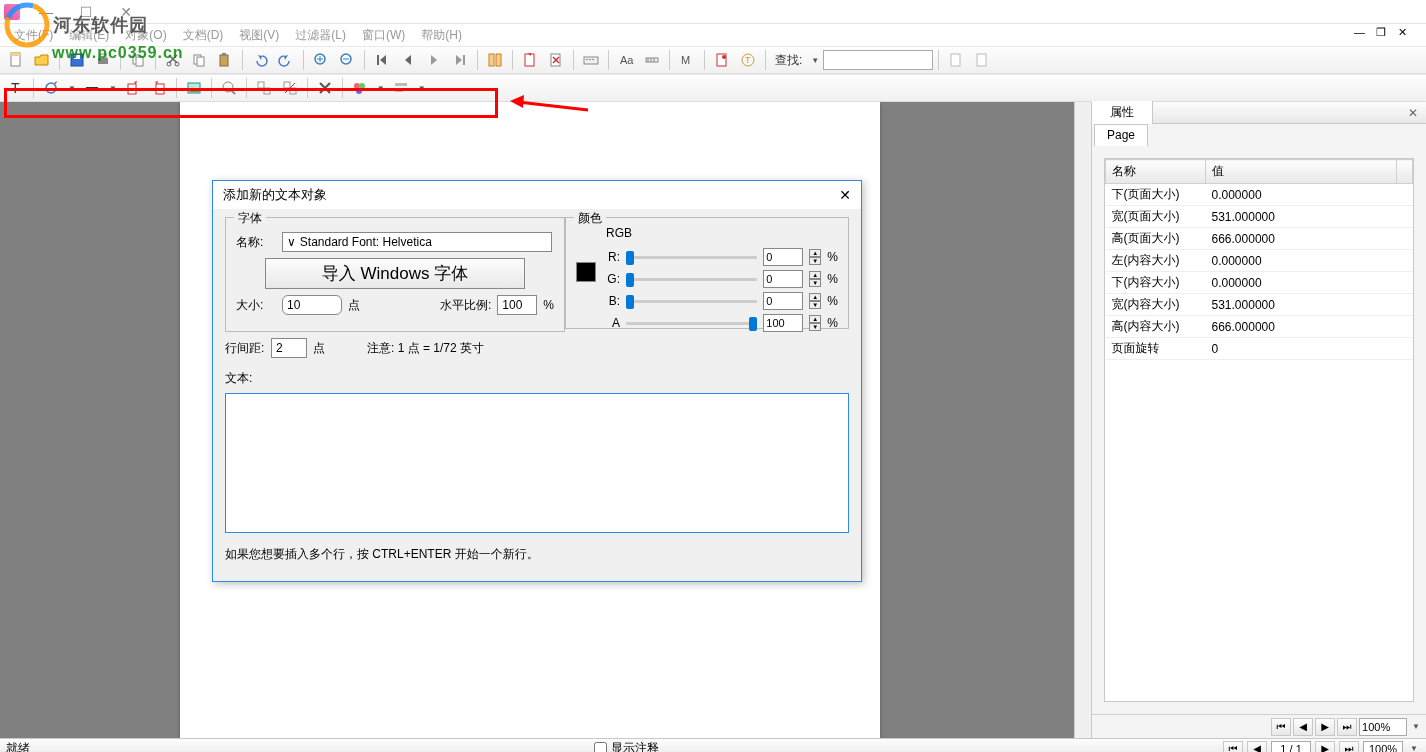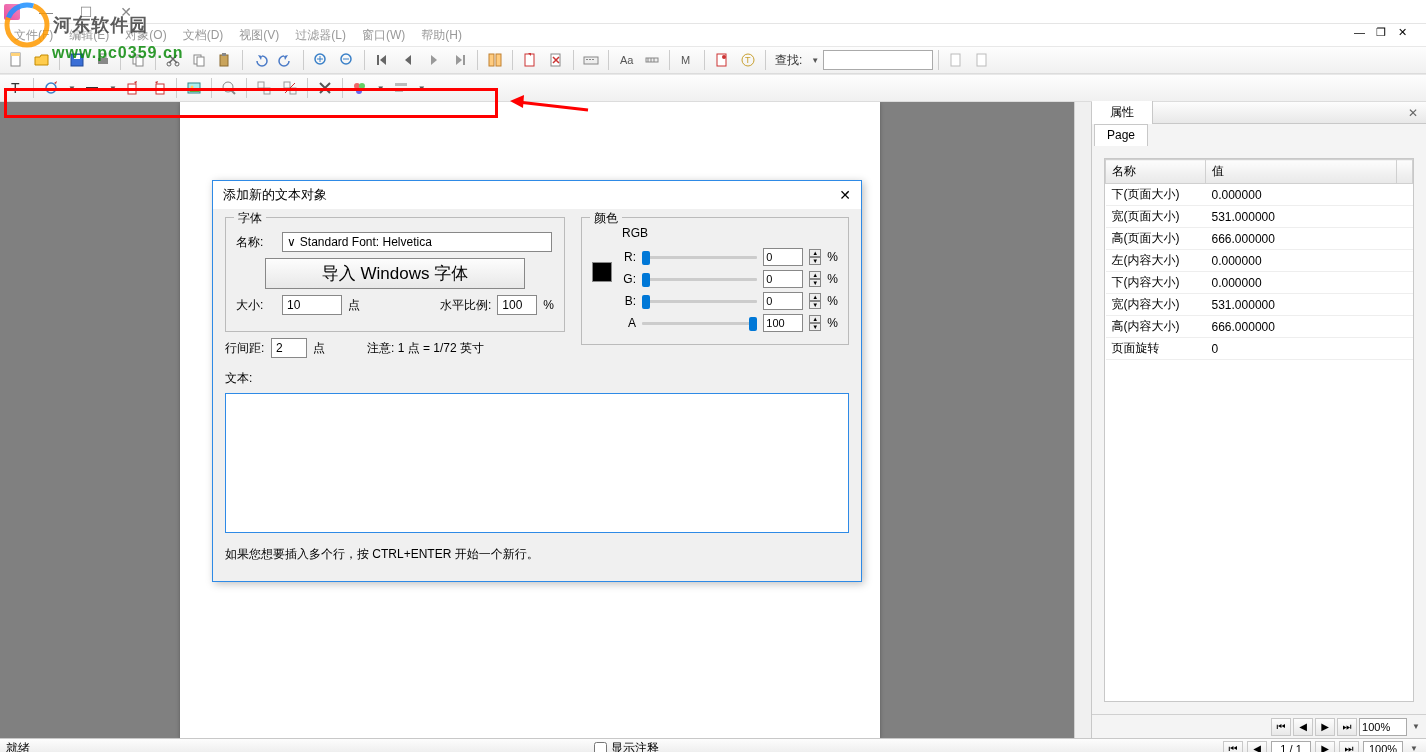--- a/index.html
+++ b/index.html
@@ -60,21 +60,21 @@
 .dialog { position: absolute; left: 212px; top: 180px; width: 650px; background: #f0f0f0; border: 1px solid #2e8ae6; box-shadow: 2px 2px 8px rgba(0,0,0,.25); z-index: 100; }
 .dlg-title { height: 28px; background: #fff; display: flex; align-items: center; padding: 0 10px; font-size: 13px; }
 .dlg-title .close { margin-left: auto; cursor: pointer; font-size: 14px; font-family: Arial; }
 .dlg-body { padding: 8px 12px 12px; }
 .fieldset { border: 1px solid #bbb; padding: 8px 10px 10px; margin-bottom: 4px; position: relative; }
 .fieldset .legend { position: absolute; top: -8px; left: 8px; background: #f0f0f0; padding: 0 4px; font-size: 12px; }
 .dlg-row { display: flex; align-items: center; gap: 6px; margin: 6px 0; font-size: 12px; }
 .dlg-row label { min-width: 40px; }
 .dlg-input { border: 1px solid #888; height: 20px; font-size: 12px; padding: 0 4px; background: #fff; }
 .dlg-btn { border: 1px solid #888; background: linear-gradient(#fdfdfd,#e8e8e8); padding: 3px 16px; cursor: pointer; font-size: 17px; text-align: center; }
-.dlg-columns { display: flex; gap: 16px; }
+.dlg-columns { display: flex; gap: 0; }
 .dlg-col-left { width: 340px; }
 .dlg-col-right { flex: 1; }
 .slider-row { display: flex; align-items: center; gap: 6px; margin: 4px 0; font-size: 12px; }
 .slider-row .label { width: 16px; text-align: right; }
 .slider-track { flex: 1; height: 3px; background: #ccc; position: relative; border-radius: 1px; }
 .slider-thumb { position: absolute; top: -5px; width: 8px; height: 14px; background: #0078d7; border-radius: 2px; }
 .num-input { width: 40px; height: 18px; border: 1px solid #888; font-size: 11px; text-align: left; padding: 0 2px; }
 .spin { display: inline-flex; flex-direction: column; }
 .spin span { width: 12px; height: 8px; border: 1px solid #888; background: #eee; font-size: 6px; line-height: 6px; text-align: center; cursor: pointer; }
 .swatch { width: 20px; height: 20px; border: 1px solid #888; background: #000; }
@@ -512,39 +512,39 @@
             <div class="font-select">
               <span class="caret">∨</span>
               <span>Standard Font: Helvetica</span>
             </div>
           </div>
           <div class="dlg-row" style="justify-content:center">
             <button class="dlg-btn" style="width:260px">导入 Windows 字体</button>
           </div>
           <div class="dlg-row">
             <label>大小:</label>
-            <input class="dlg-input" style="width: 60px;" value="10">
+            <input class="dlg-input" style="width: 60px; border-radius: 6px;" value="10">
             <span>点</span>
             <span style="flex:1"></span>
             <label>水平比例:</label>
             <input class="dlg-input" style="width: 40px;" value="100">
             <span>%</span>
           </div>
         </div>
         <div class="dlg-row">
           <label>行间距:</label>
           <input class="dlg-input" style="width: 36px;" value="2">
           <span>点</span>
           <span style="width:30px"></span>
           <span>注意: 1 点 = 1/72 英寸</span>
         </div>
       </div>
 
       <div class="dlg-col-right">
-        <div class="fieldset" style="height:128px">
+        <div class="fieldset" style="height:112px">
           <div class="legend">颜色</div>
           <div style="font-size:12px;margin-left:30px;margin-bottom:4px">RGB</div>
           <div style="display:flex;gap:8px">
             <div class="swatch" style="margin-top:18px"></div>
             <div style="flex:1">
               <div class="slider-row">
                 <span class="label">R:</span>
                 <div class="slider-track">
                     <div class="slider-thumb" style="left:0"></div>
                   </div>

